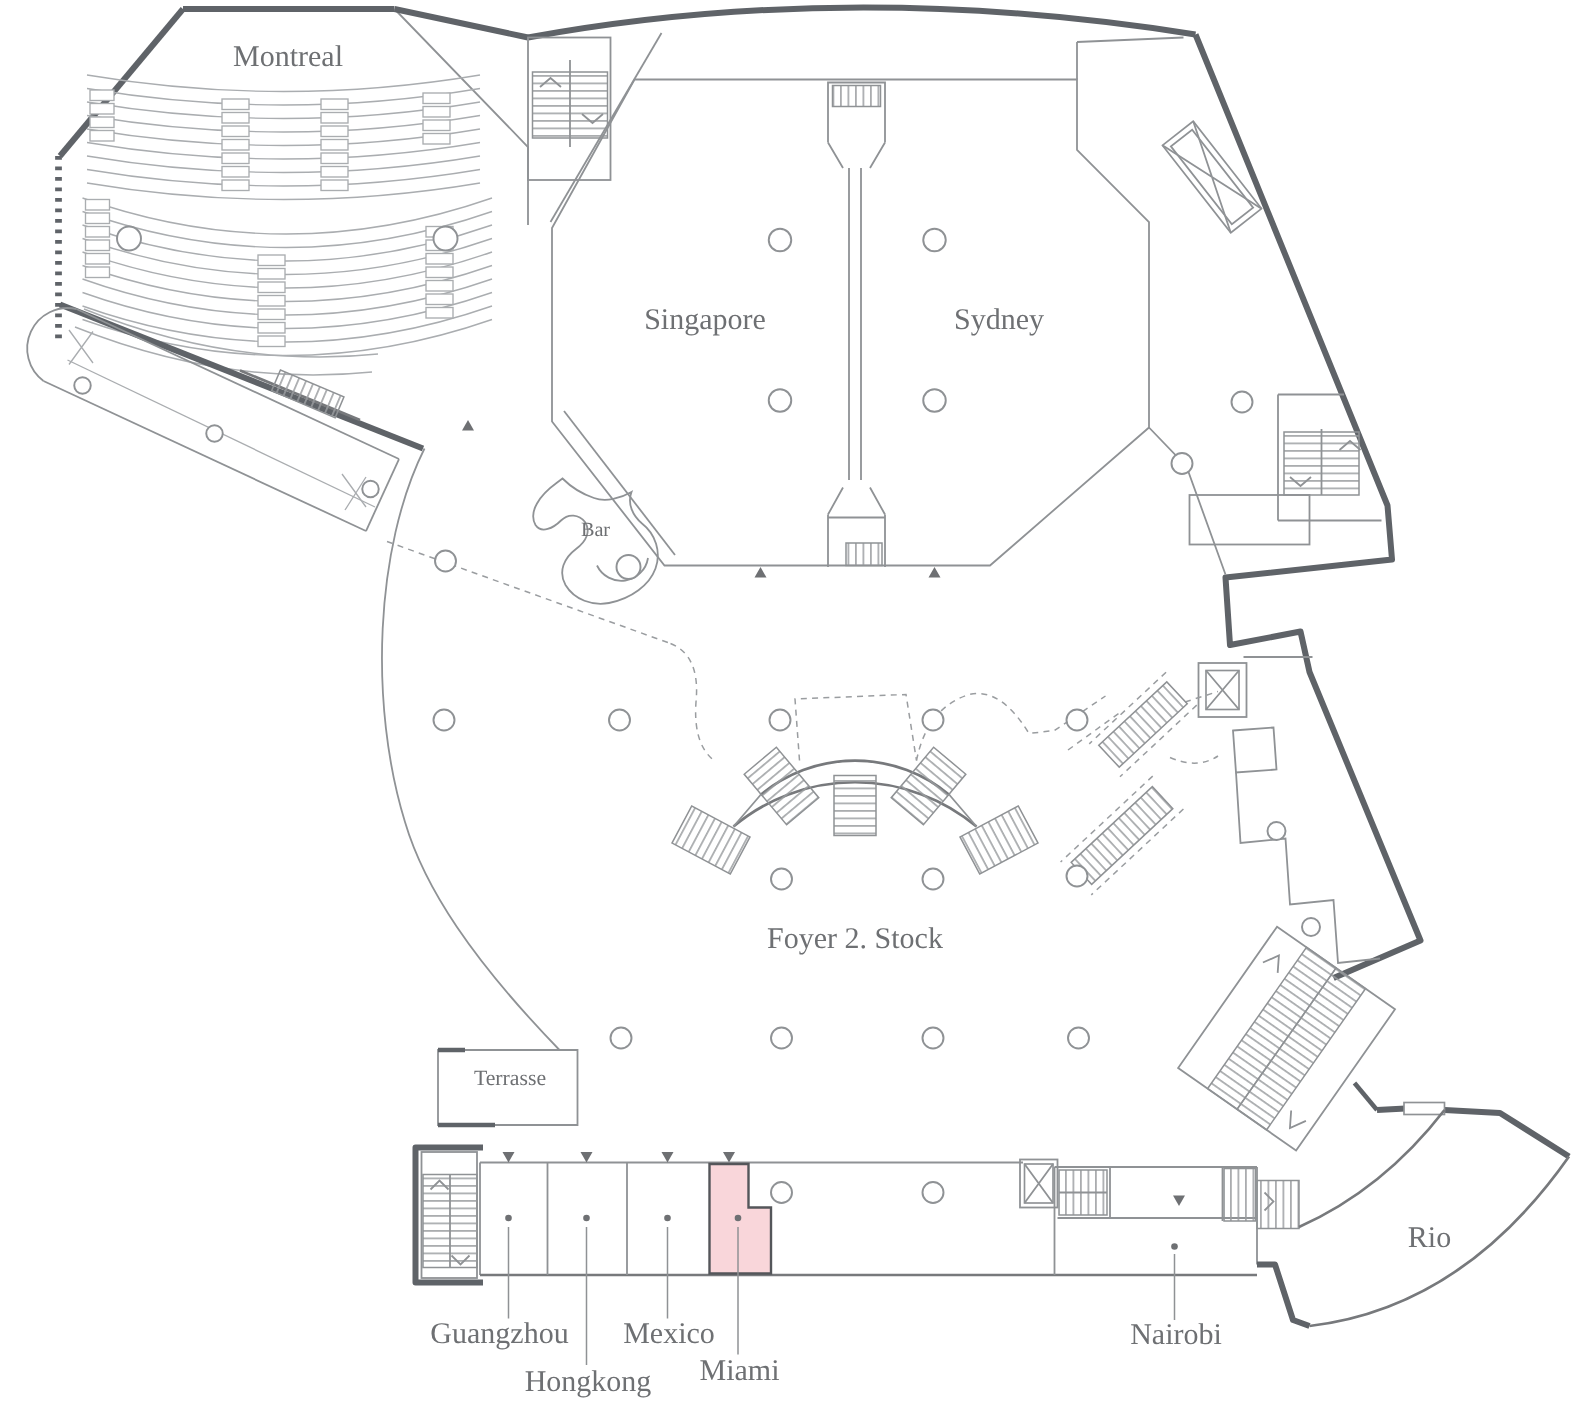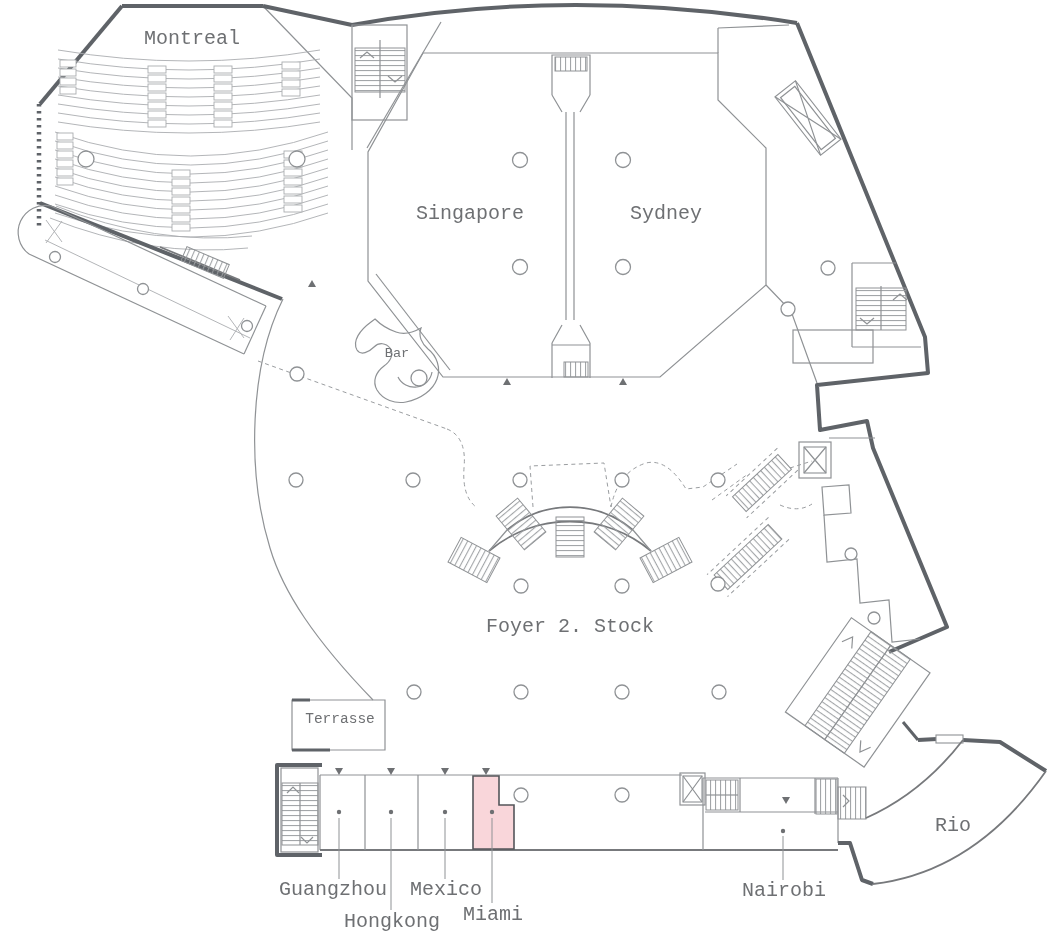--- a/index.html
+++ b/index.html
@@ -1,17 +1,17 @@
 <!DOCTYPE html>
 <html><head>
 <meta charset="utf-8">
 <style>
   html,body{margin:0;padding:0;background:#ffffff;}
   .stage{position:relative;width:1050px;height:937px;background:#fff;overflow:hidden;
-         font-family:Liberation Mono, monospace;border-radius:21px;}
+         font-family:Liberation Serif, serif;border-radius:21px;}
   svg{display:block}
   
   .wt  {fill:none;stroke:#5f6368;stroke-width:4;stroke-linejoin:round;stroke-linecap:butt}
   .wt2 {fill:none;stroke:#5f6368;stroke-width:3}
   .wm  {fill:none;stroke:#77797c;stroke-width:1.8}
   .tn  {fill:none;stroke:#8f9295;stroke-width:1.2}
   .tnf {fill:#ffffff;stroke:#8f9295;stroke-width:1.1}
   .st  {fill:none;stroke:#aaadb0;stroke-width:0.9}
   .bx  {fill:#ffffff;stroke:#aaadb0;stroke-width:0.9}
   .dsh {fill:none;stroke:#9a9da0;stroke-width:1;stroke-dasharray:4 3.5}

